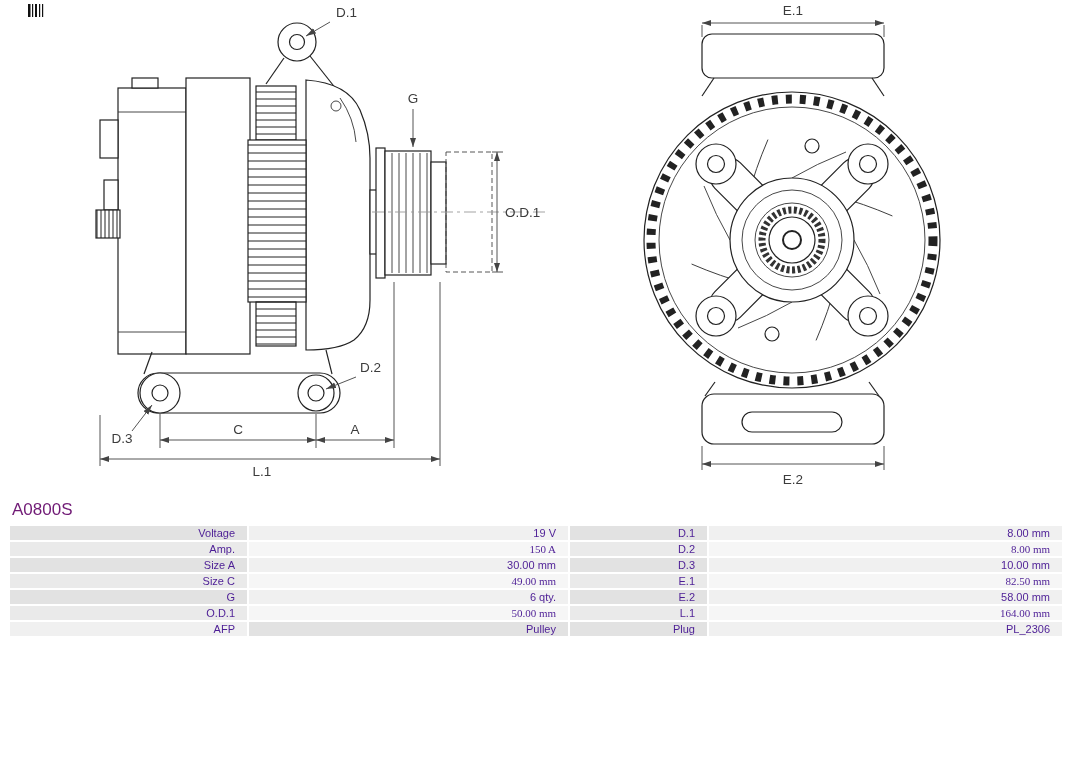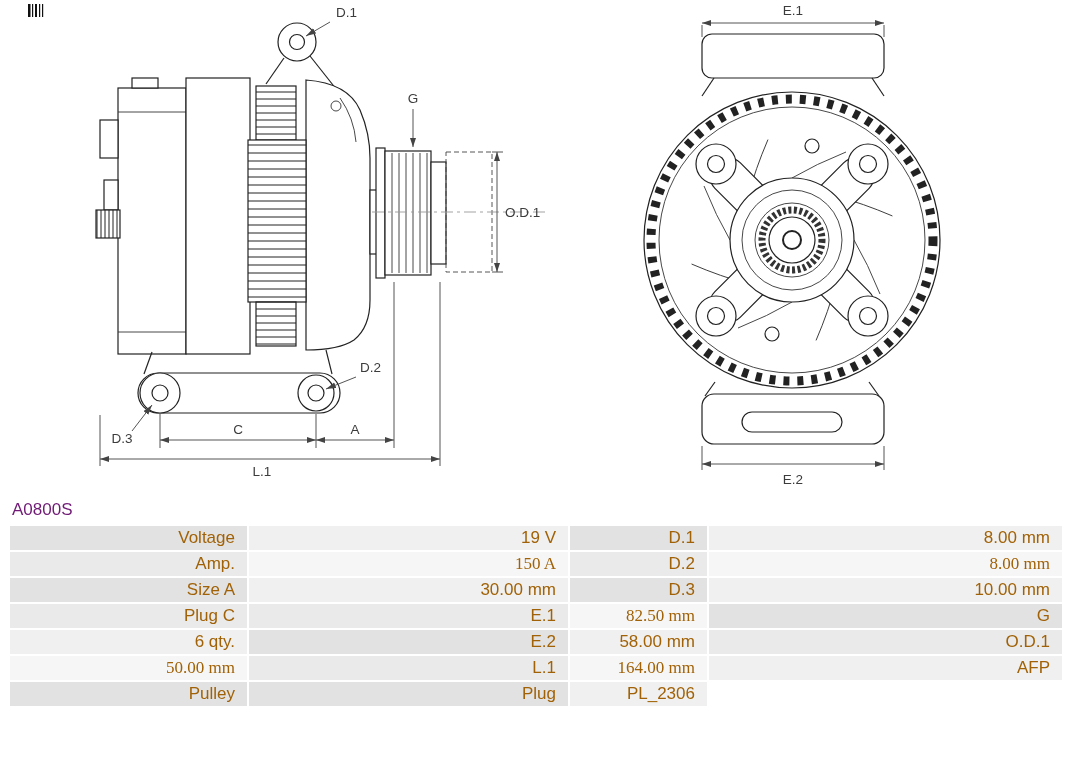--- a/index.html
+++ b/index.html
@@ -8,22 +8,22 @@
   svg{display:block;}
   .ln{stroke:#222;stroke-width:1.2;fill:none;}
   .fw{fill:#fff;stroke:#222;stroke-width:1.2;}
   .thin{stroke:#333;stroke-width:0.9;fill:none;}
   .dim{stroke:#555;stroke-width:1;fill:none;}
   .dash{stroke:#444;stroke-width:0.9;fill:none;stroke-dasharray:5 3;}
   .cline{stroke:#999;stroke-width:0.9;fill:none;stroke-dasharray:12 4 3 4;}
   .dimtxt{font-family:"Liberation Sans","DejaVu Sans",sans-serif;font-size:13.5px;fill:#3c3c3c;}
   .part-number{color:#701a75;font-size:17px;font-weight:400;margin:8px 0 4px 12px;line-height:20px;}
   .grid{display:grid;grid-template-columns:237px 319px 137px 353px;gap:2px;width:1050px;margin:6px 0 0 10px;}
-  .cell{height:24px;display:flex;align-items:center;justify-content:flex-end;
-        padding-right:12px;box-sizing:border-box;font-size:17px;color:#a16207;}
+  .cell{height:14px;display:flex;align-items:center;justify-content:flex-end;
+        padding-right:12px;box-sizing:border-box;font-size:11px;color:#4c1d95;}
   .row-odd.lab{background:#e2e2e2;}  .row-odd.val{background:#f0f0f0;}
   .row-even.lab{background:#eaeaea;} .row-even.val{background:#f6f6f6;font-family:Liberation Serif, serif;}
 </style>
 </head>
 <body>
 
 <div class="drawing-wrap">
 <svg width="1080" height="492" viewBox="0 0 1080 492">
   <defs>
     <marker id="aR" markerUnits="userSpaceOnUse" markerWidth="10" markerHeight="8" refX="9" refY="3">
@@ -240,21 +240,22 @@
   <div class="cell lab row-even">Amp.</div>
   <div class="cell val row-even">150 A</div>
   <div class="cell lab row-even">D.2</div>
   <div class="cell val row-even">8.00 mm</div>
 
   <div class="cell lab row-odd">Size A</div>
   <div class="cell val row-odd">30.00 mm</div>
   <div class="cell lab row-odd">D.3</div>
   <div class="cell val row-odd">10.00 mm</div>
 
-  <div class="cell lab row-even">Plug C</div>
+  <div class="cell lab row-even">Size C</div>
+  <div class="cell val row-even">49.00 mm</div>
   <div class="cell lab row-even">E.1</div>
   <div class="cell val row-even">82.50 mm</div>
 
   <div class="cell lab row-odd">G</div>
   <div class="cell val row-odd">6 qty.</div>
   <div class="cell lab row-odd">E.2</div>
   <div class="cell val row-odd">58.00 mm</div>
 
   <div class="cell lab row-even">O.D.1</div>
   <div class="cell val row-even">50.00 mm</div>

